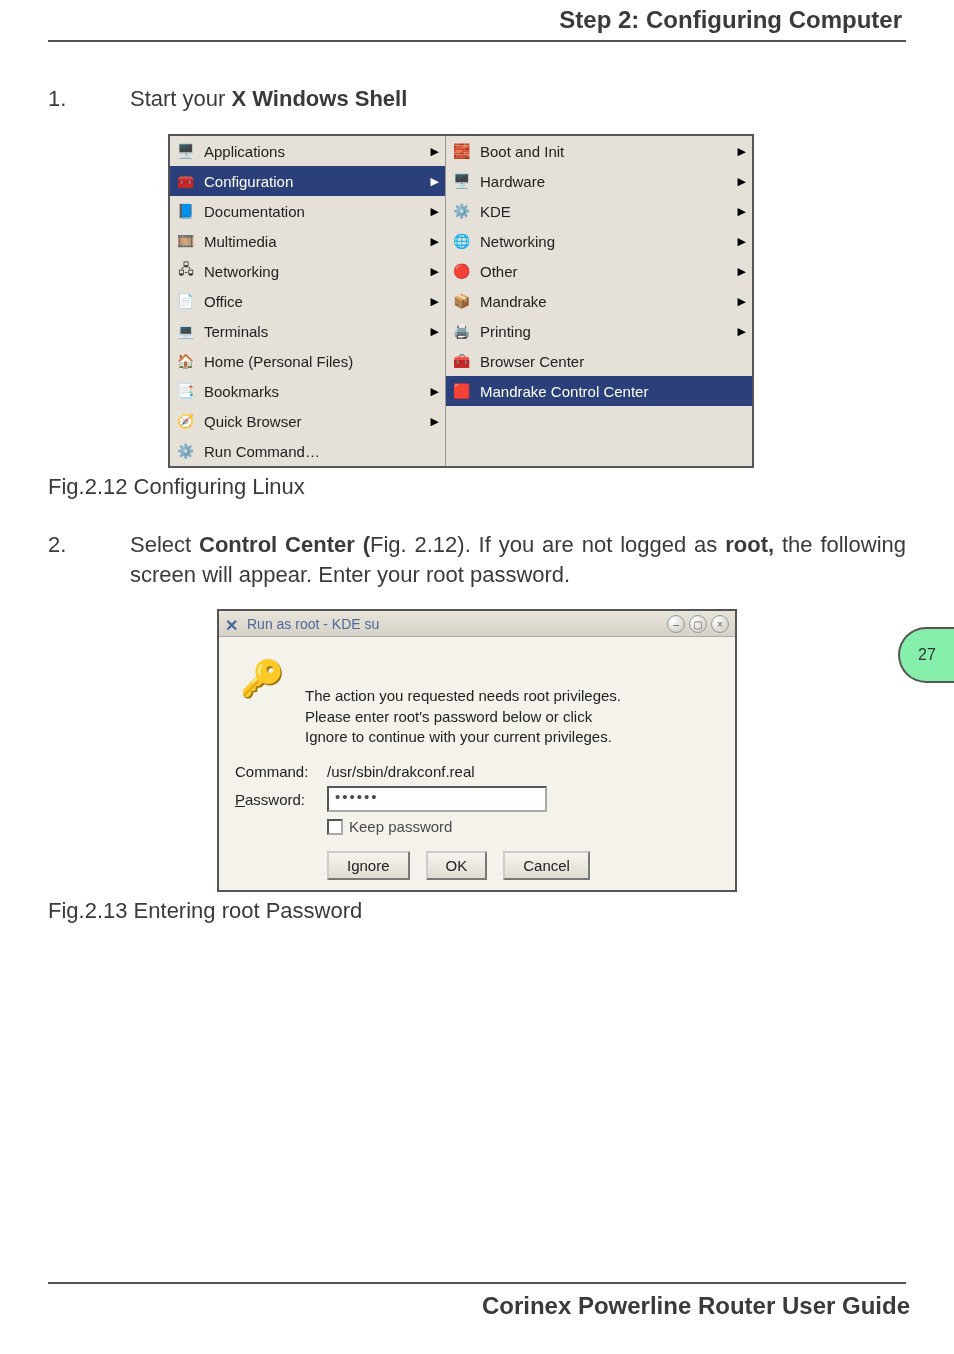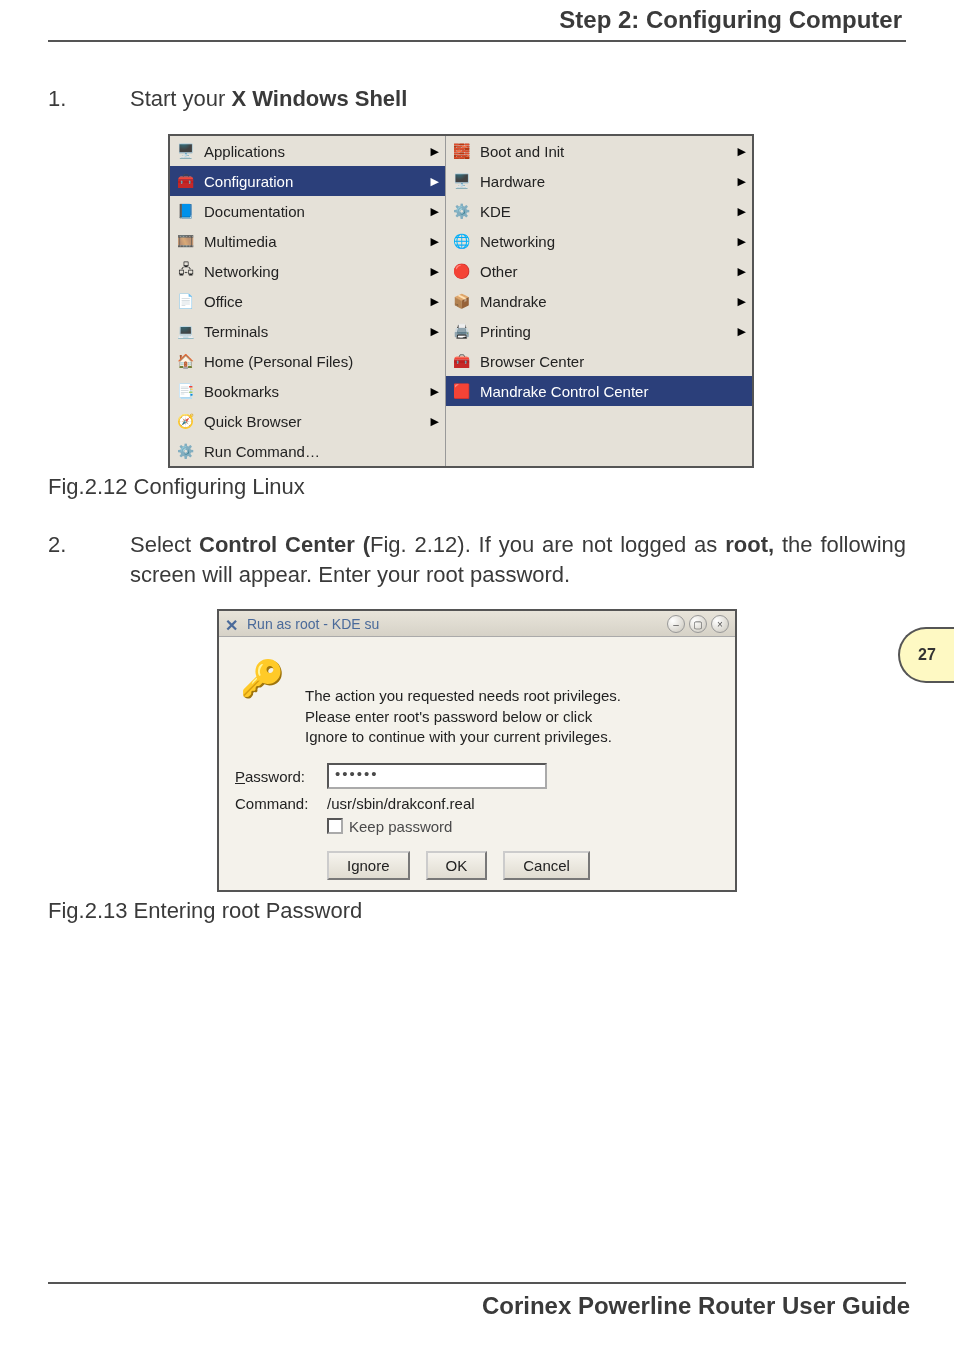--- a/index.html
+++ b/index.html
@@ -139,21 +139,21 @@
   }
   .pwd-input {
     border: 2px inset #aaa;
     background: #fff;
     height: 26px;
     width: 220px;
     padding: 0 6px;
     font-size: 15px;
     letter-spacing: 2px;
   }
-  .chk-row { margin-left: 92px; display: flex; align-items: flex-start; gap: 6px; margin-top: 4px; }
+  .chk-row { margin-left: 92px; display: flex; align-items: center; gap: 6px; margin-top: 4px; }
   .chk { width: 16px; height: 16px; border: 2px inset #aaa; background: #fff; }
   .chk-label { font-size: 15px; }
   .btn-row {
     margin-top: 16px;
     margin-left: 92px;
     display: flex;
     gap: 16px;
   }
   .btn {
     border: 2px outset #ccc;
@@ -169,23 +169,23 @@
     top: 627px;
     width: 56px;
     height: 56px;
     border: 2px solid #555;
     border-right: none;
     border-radius: 28px 0 0 28px;
     display: flex;
     align-items: center;
     justify-content: center;
     font-size: 16px;
-    font-weight: 700;
+    font-weight: 400;
     color: #333;
-    background: #fef9c3;
+    background: #86efac;
   }
   .hr-bottom {
     position: absolute;
     bottom: 70px;
     left: 48px;
     right: 48px;
     height: 2px;
     background: #555;
   }
   .footer-title {
@@ -338,26 +338,26 @@
     <div class="dlg-body">
       <div class="dlg-top">
         <div class="key-icon">🔑</div>
         <div class="dlg-msg">
           <div>The action you requested needs root privileges.</div>
           <div>Please enter root's password below or click</div>
           <div>Ignore to continue with your current privileges.</div>
         </div>
       </div>
       <div class="dlg-row">
+        <div class="dlg-label">Command:</div>
+        <div class="dlg-val">/usr/sbin/drakconf.real</div>
+      </div>
+      <div class="dlg-row">
         <div class="dlg-label"><span class="ul">P</span><span>assword:</span></div>
         <div class="pwd-input">••••••</div>
-      </div>
-      <div class="dlg-row">
-        <div class="dlg-label">Command:</div>
-        <div class="dlg-val">/usr/sbin/drakconf.real</div>
       </div>
       <div class="chk-row">
         <div class="chk"></div>
         <div class="chk-label"><span class="ul">K</span><span>eep password</span></div>
       </div>
       <div class="btn-row">
         <div class="btn"><span class="ul">I</span><span>gnore</span></div>
         <div class="btn"><span class="ul">O</span><span>K</span></div>
         <div class="btn"><span class="ul">C</span><span>ancel</span></div>
       </div>

